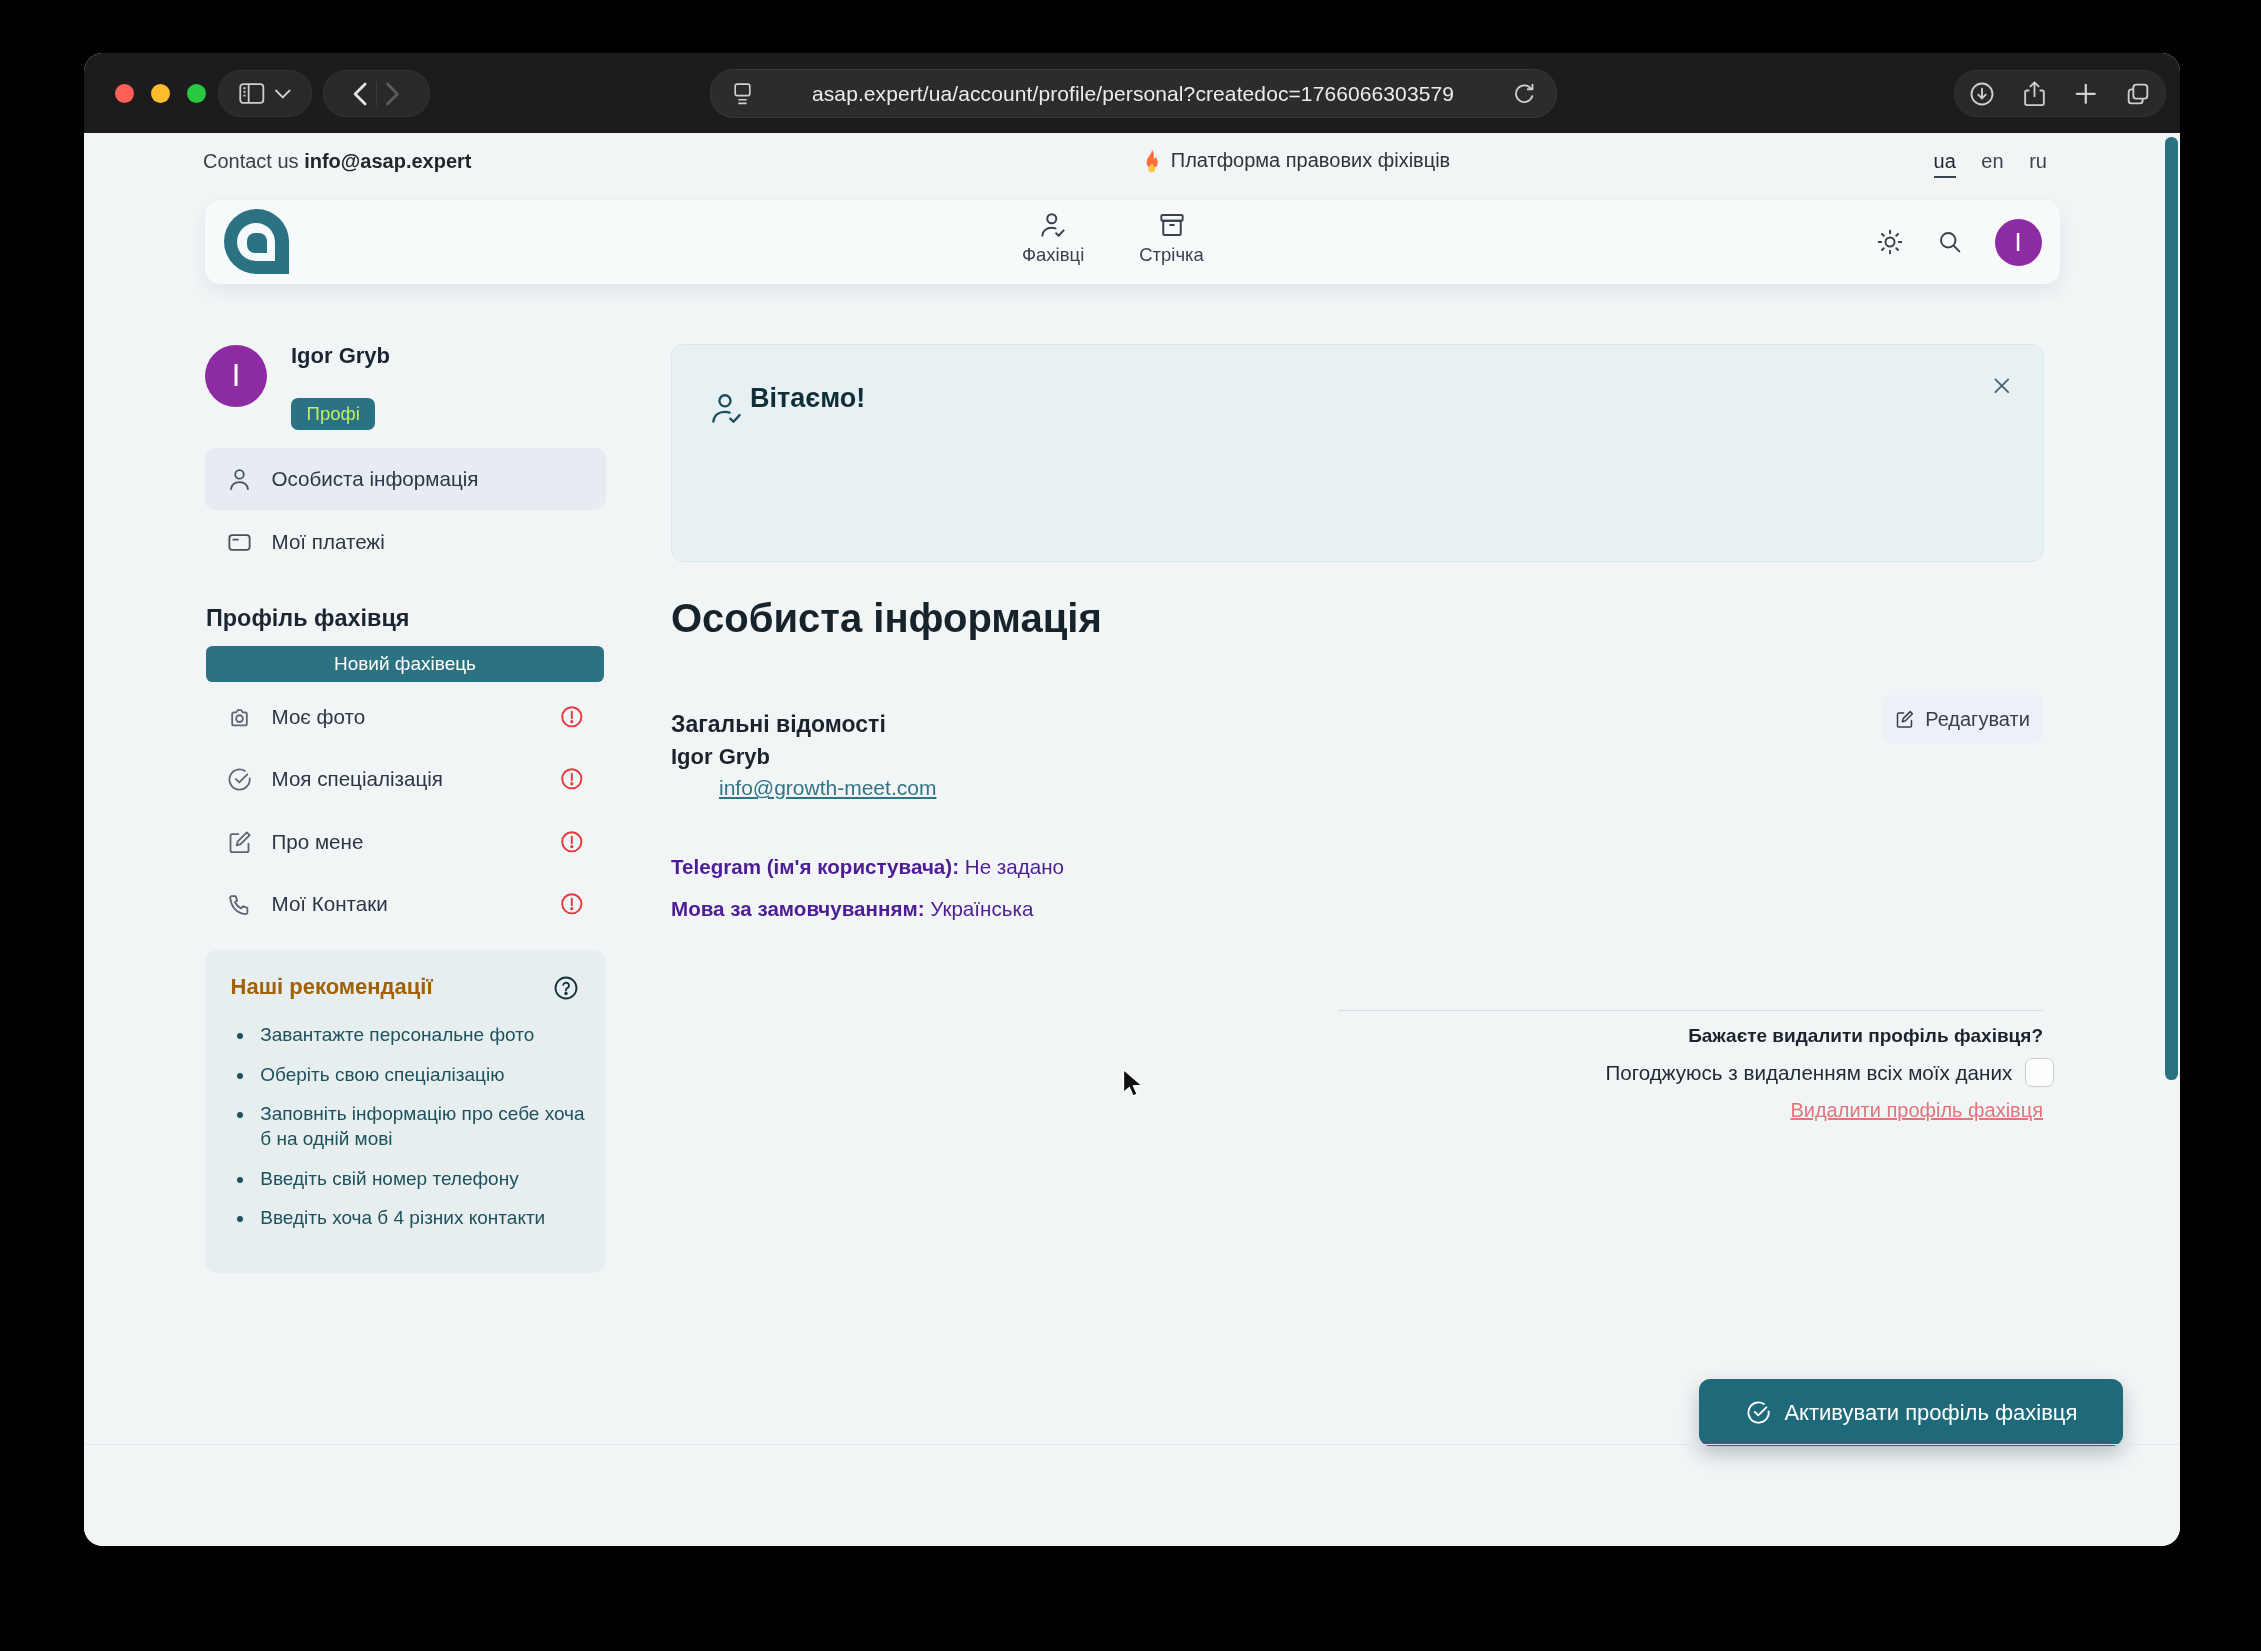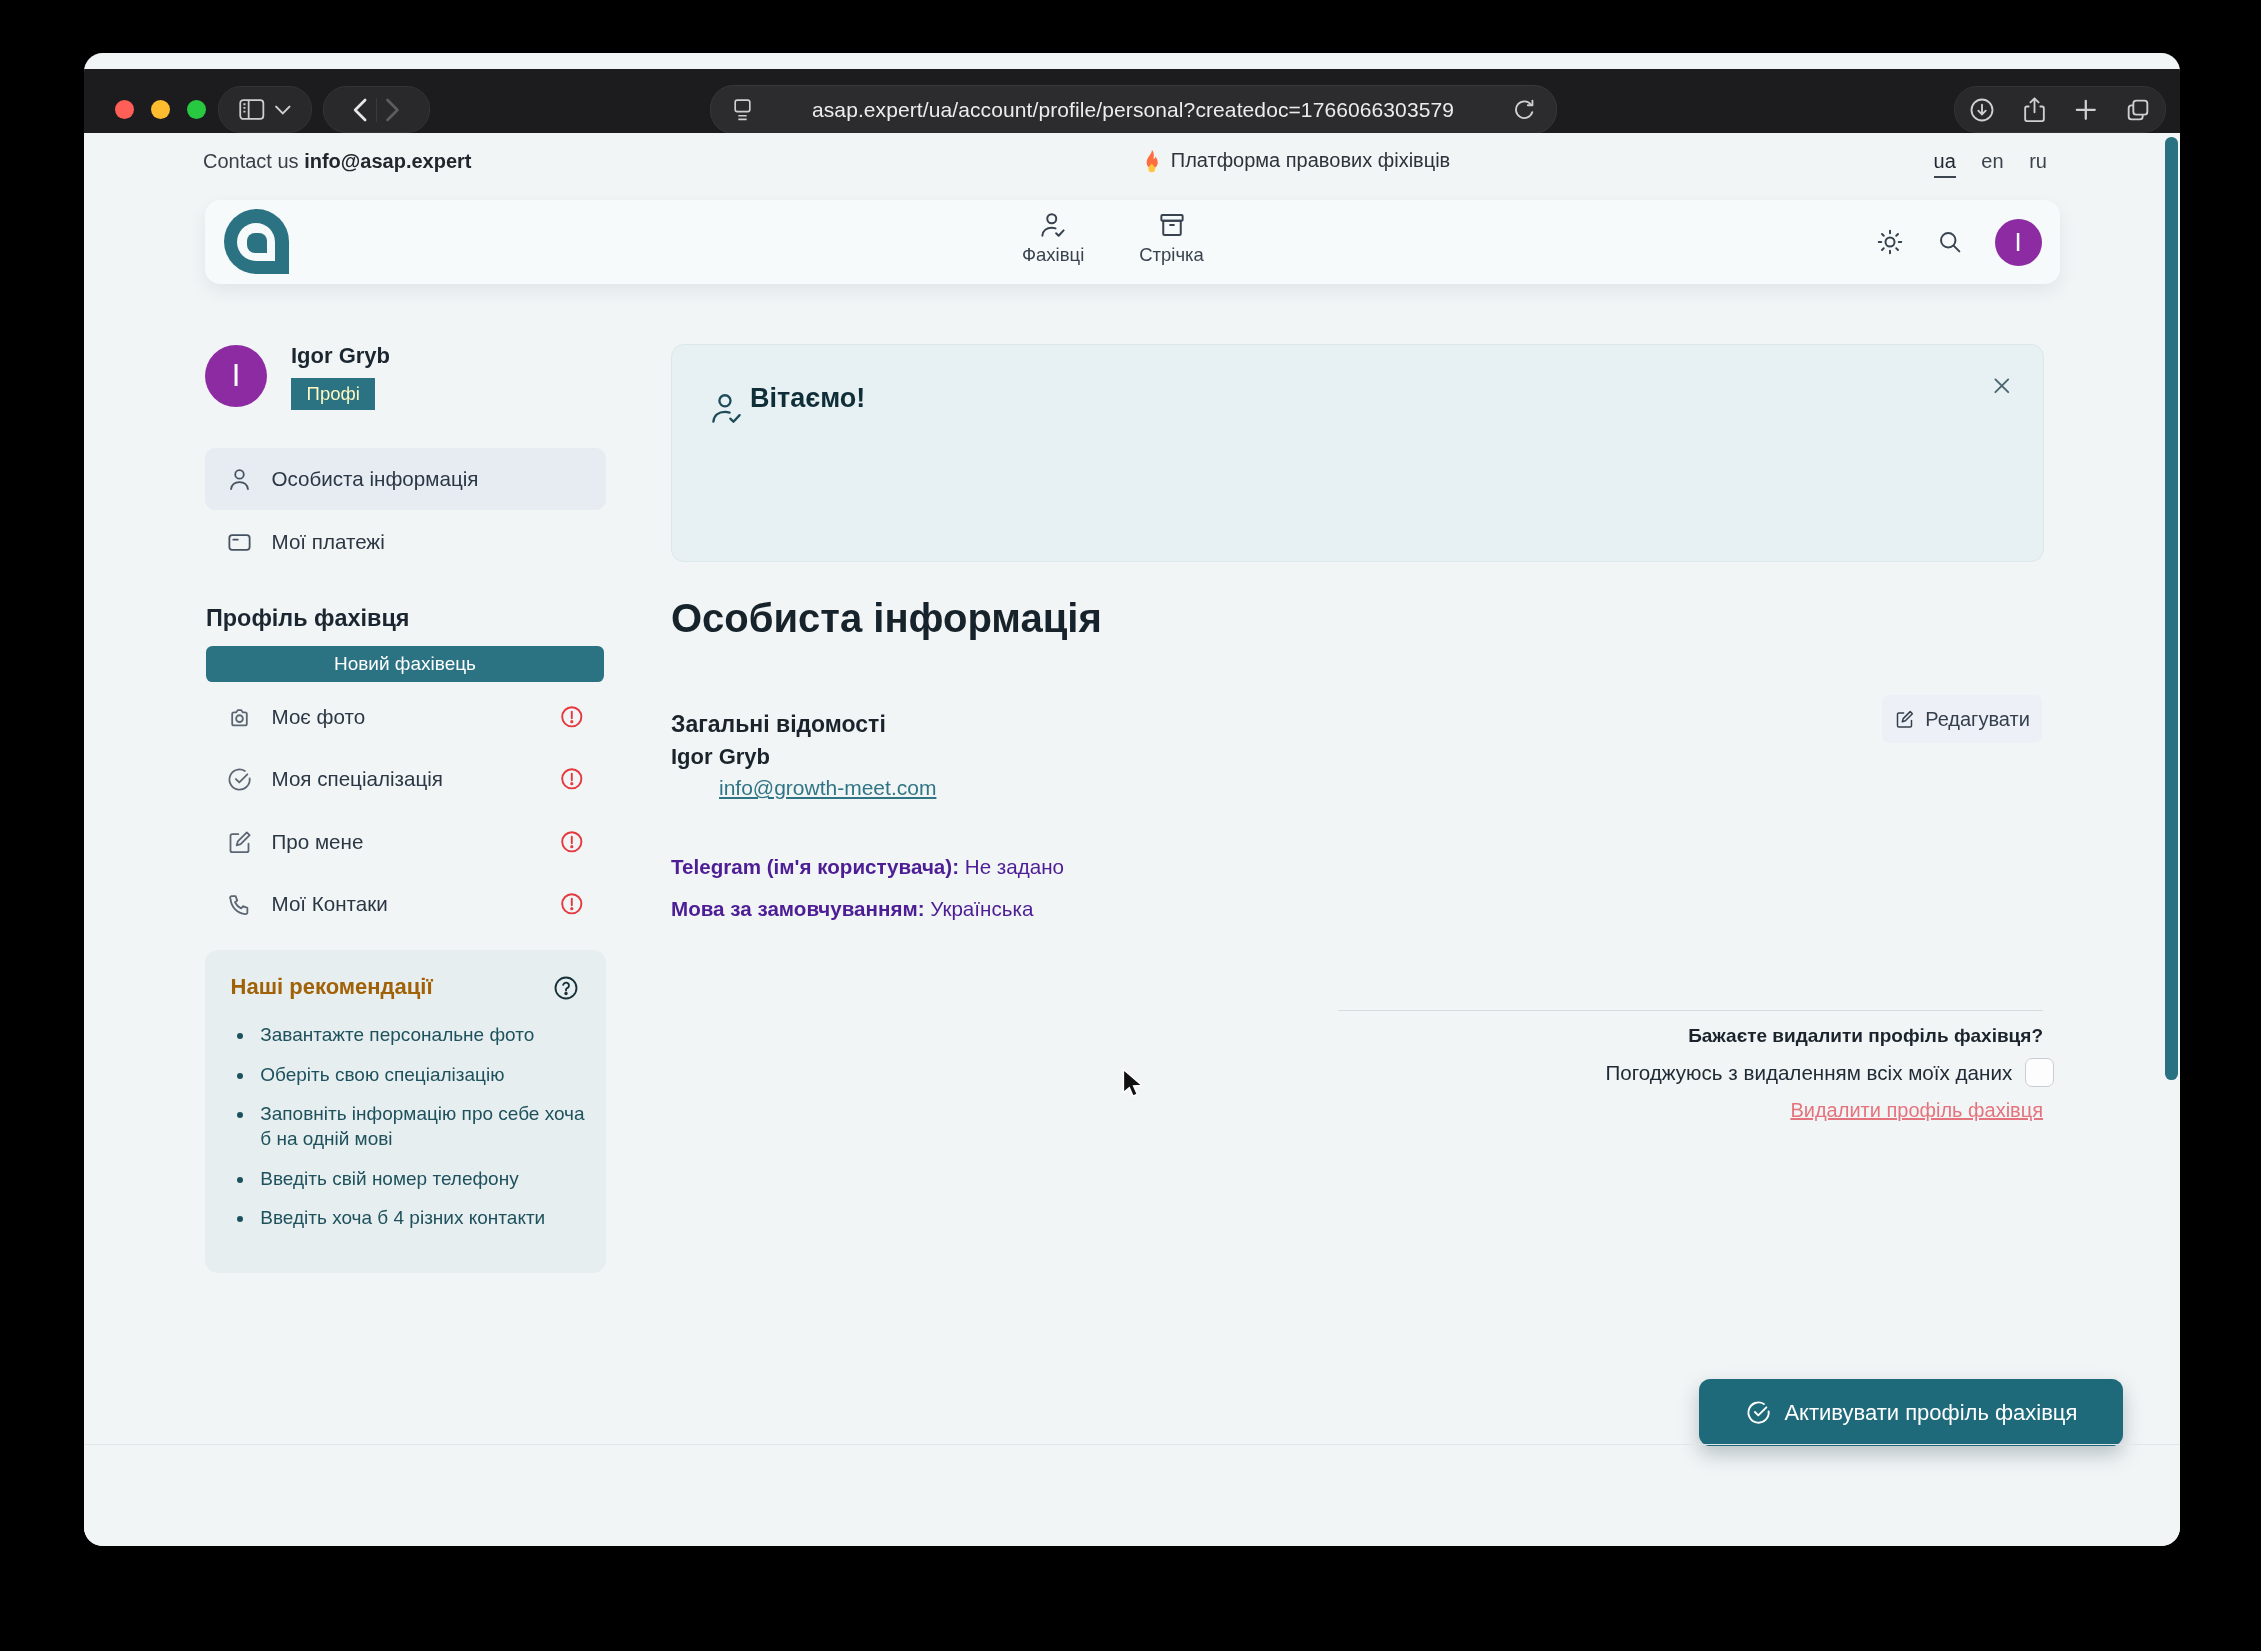--- a/index.html
+++ b/index.html
@@ -2,21 +2,21 @@
 <html style="font-size:11.4px"><head>
 <meta charset="utf-8">
 <style>
   html,body{margin:0;padding:0;background:#000;width:2261px;height:1652px;
     font-family:"Liberation Sans","DejaVu Sans",sans-serif;-webkit-font-smoothing:antialiased;}
   .stage{position:relative;width:2261px;height:1652px;background:#000;overflow:hidden;}
   .window{position:absolute;left:84px;top:53px;width:2096px;height:1493px;border-radius:18.5px;
     overflow:hidden;background:#f2f5f6;}
   
   .titlebar{position:absolute;left:0;top:0;width:100%;height:80px;background:#1c1c1e;
-    display:flex;align-items:center;margin-top:16px;}
+    display:flex;align-items:center;}
   .lights{display:flex;gap:17px;margin-left:31px;}
   .light{width:19px;height:19px;border-radius:50%;}
   .light.red{background:#ff5f57}.light.yellow{background:#febc2e}.light.green{background:#28c840}
   .pill{background:#29292b;border:0.7px solid #343436;border-radius:23px;height:45px;
     display:flex;align-items:center;justify-content:center;color:#cfcfd1;}
   .pill-sidebar{position:absolute;left:134px;top:17px;width:92px;gap:10px;}
   .pill-nav{position:absolute;left:239px;top:17px;width:105px;gap:0;}
   .navdiv{width:0.7px;height:24px;background:#3a3a3c;margin:0 8.5px;}
   .urlpill{position:absolute;left:626px;top:16.3px;width:845px;height:47px;background:#2c2c2e;
     border:0.7px solid #39393b;border-radius:23.4px;display:flex;align-items:center;color:#ececee;}
@@ -42,21 +42,21 @@
   .mainnav{position:absolute;left:817px;top:10px;display:flex;gap:55px;}
   .navitem{display:flex;flex-direction:column;align-items:center;gap:4.3px;color:#39434f;font-size:18.5px;}
   .hdr-right{position:absolute;right:18.5px;top:0;height:84px;display:flex;align-items:center;gap:31px;}
   .avatar{width:47px;height:47px;border-radius:50%;background:#8d2ba3;color:#fff;display:flex;
     align-items:center;justify-content:center;font-size:25.6px;font-weight:400;}
   
   .s-avatar{position:absolute;left:121px;top:212px;width:62px;height:62px;border-radius:50%;
     background:#8d2ba3;color:#fff;display:flex;align-items:center;justify-content:center;font-size:31px;}
   .s-user{position:absolute;left:207px;top:210px;display:flex;flex-direction:column;gap:8.5px;}
   .s-name{font-size:22px;font-weight:700;color:#1b2630;}
-  .s-badge{align-self:flex-start;background:#2b7282;color:#fef9c3;font-size:18.5px;padding:5px 15.6px;border-radius:0;}
+  .s-badge{align-self:flex-start;background:#2b7282;color:#bef264;font-size:18.5px;padding:5px 15.6px;border-radius:7px;margin-top:20px;}
   .s-item{position:absolute;left:121px;width:401px;height:62px;display:flex;align-items:center;gap:18.5px;
     padding:0 21px;box-sizing:border-box;border-radius:10px;color:#2b3744;font-size:20.6px;}
   .s-item .ic{color:#46525f;display:flex;}
   .s-item.active{background:#e7ecf3;}
   .s-item .warn{margin-left:auto;color:#e5393f;display:flex;}
   .s-title{position:absolute;left:122px;top:472px;font-size:23.4px;font-weight:700;color:#1b2630;}
   .s-banner{position:absolute;left:122px;top:513px;width:398px;height:36px;background:#2b7282;border-radius:6.4px;
     color:#fff;font-size:19px;display:flex;align-items:center;justify-content:center;}
   .reco{position:absolute;left:121px;top:817px;width:401px;height:323px;box-sizing:border-box;
     background:#e7eef0;border-radius:12.8px;padding:24px 25.6px;}

